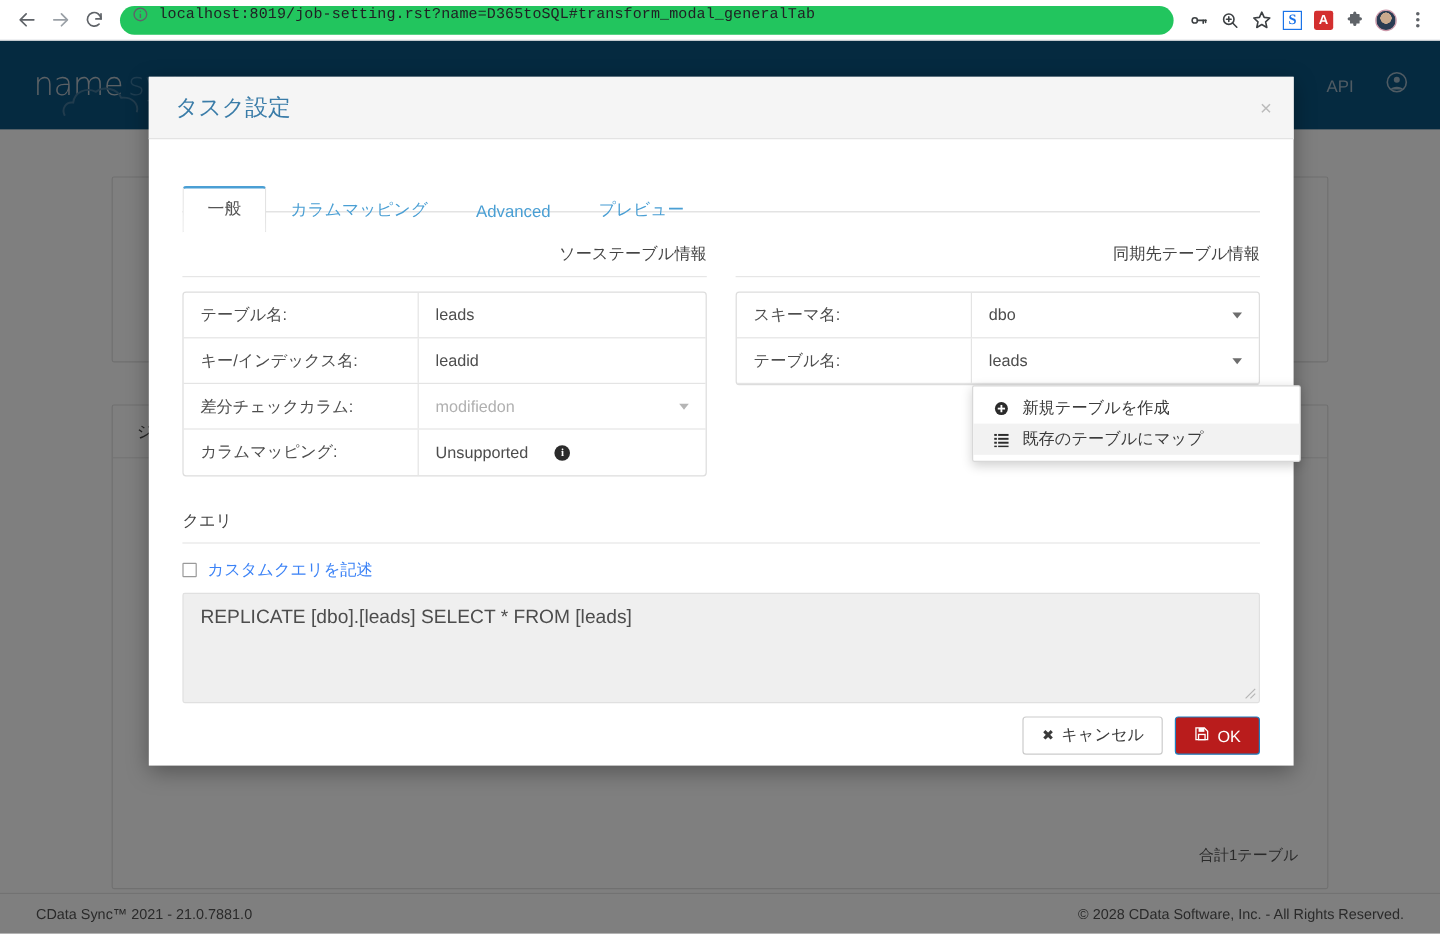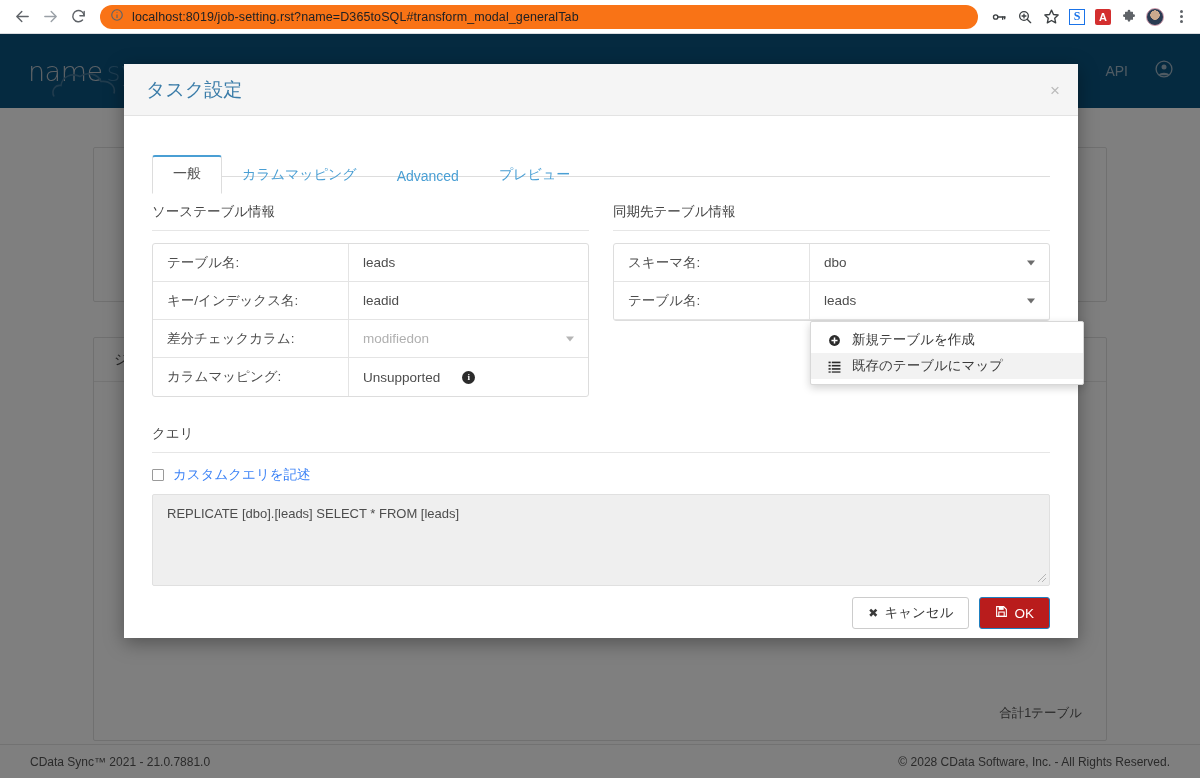--- a/index.html
+++ b/index.html
@@ -23,25 +23,26 @@
     width: 28px; height: 28px;
     display: flex; align-items: center; justify-content: center;
     color: #5f6368; font-size: 16px;
     flex: 0 0 auto;
   }
   .nav-btn.back { margin-left: 8px; }
   .nav-btn svg { display: block; }
   #omnibox {
     flex: 1 1 auto;
     height: 24px; margin: 0 8px 0 8px;
-    background: #f97316;
+    background: #22c55e;
     border-radius: 12px;
-    display: flex; align-items: center;
+    display: flex; align-items: flex-start;
     padding: 0 10px;
     min-width: 0;
+    font-family: Liberation Mono, monospace;
   }
   #omnibox .info-circle { flex: 0 0 auto; margin-right: 8px; }
   #url-text {
     font-size: 12.5px; color: #202124;
     white-space: nowrap; overflow: hidden; text-overflow: ellipsis;
     letter-spacing: 0.1px;
   }
   #chrome-actions {
     display: flex; align-items: center;
     flex: 0 0 auto; padding-right: 6px;
@@ -203,21 +204,21 @@
     background: #ffffff;
     border: 1px solid #dddddd;
     border-bottom: 1px solid #ffffff;
     border-top: 2px solid #4a9fd4;
     border-radius: 3px 3px 0 0;
     padding-top: 8px;
   }
 
   
   #cols { display: flex; gap: 24px; margin-top: 26px; }
-  .col { flex: 1 1 0; min-width: 0; }
+  .col { flex: 1 1 0; min-width: 0; text-align: right; }
   .section-head {
     font-size: 13.5px; color: #444;
     padding-bottom: 9px;
     border-bottom: 1px solid #e6e6e6;
     margin-bottom: 12px;
   }
   .form-table {
     border: 1px solid #dddddd;
     border-radius: 3px;
     overflow: visible;
@@ -309,21 +310,21 @@
     flex: 0 0 12px;
   }
   #query-textarea {
     margin-top: 10px;
     width: 100%;
     height: 92px;
     background: #efefef;
     border: 1px solid #e0e0e0;
     border-radius: 2px;
     padding: 11px 14px;
-    font-size: 13px; color: #4d4d4d;
+    font-size: 16px; color: #4d4d4d;
     position: relative;
     font-family: "Liberation Sans", sans-serif;
   }
   #resize-grip {
     position: absolute; right: 2px; bottom: 2px;
     width: 10px; height: 10px;
   }
 
   
   #modal-footer {

